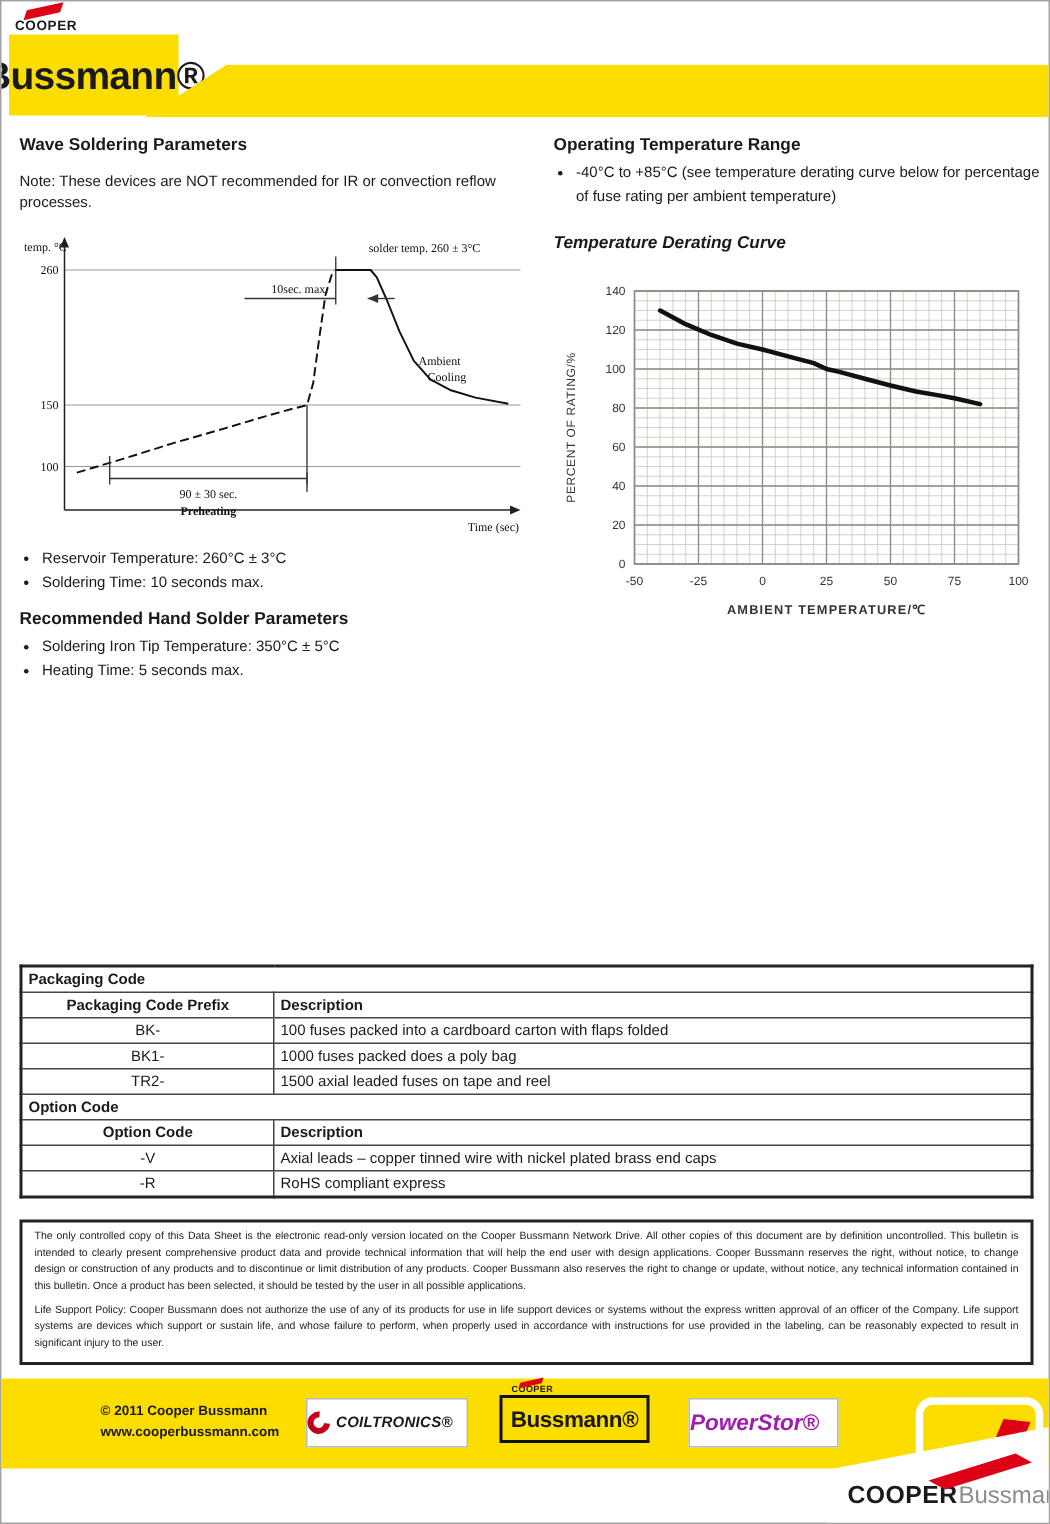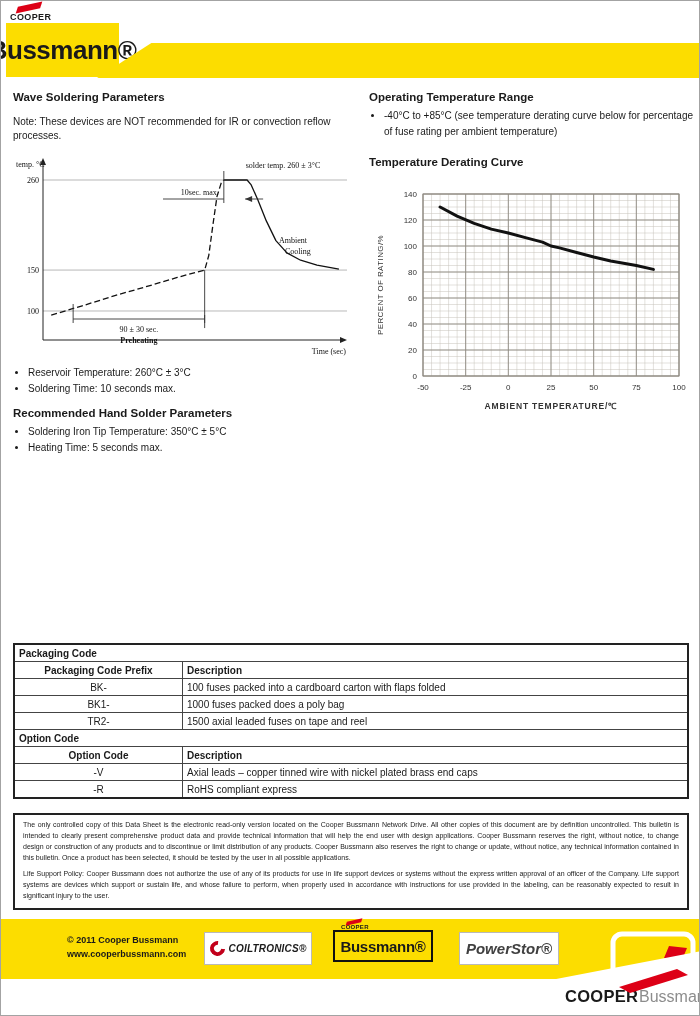--- a/index.html
+++ b/index.html
@@ -18,54 +18,54 @@
 
   
   .col-left{position:absolute;left:12px;top:90px;width:348px;}
   .col-right{position:absolute;left:368px;top:90px;width:327px;}
   h3.sec{font-size:11.5px;font-weight:bold;margin:0 0 5px 0;}
   .note{font-size:10px;line-height:1.4;margin:12px 0 12px 0;}
   ul.bullets{margin:2px 0 10px 0;padding-left:15px;font-size:10px;line-height:1.6;}
   ul.bullets li{margin:0;}
   .wave-svg{display:block;margin:6px 0 2px 0;font-family:"Liberation Serif",serif;}
   .derate-svg{display:block;margin:12px 0 0 2px;font-family:"Liberation Sans",sans-serif;}
-  .col-right h3.sec2{margin-top:16px;}
+  .col-right h3.sec2{margin-top:16px;font-style:italic;}
 
   
   .tables{position:absolute;left:12px;top:642px;width:676px;}
   table.codes{width:100%;border-collapse:collapse;border:2px solid #222;}
   table.codes td{border:1px solid #444;font-size:10px;padding:1px 4px;height:14px;}
   td.ttl{font-size:11px;font-weight:bold;text-align:left;height:17px;}
   td.c1{width:25%;text-align:center;}
   td.c2{padding-left:8px;}
   tr.head td{font-weight:bold;}
 
   
   .legal{position:absolute;left:12px;top:812px;width:676px;height:97px;border:2px solid #222;
          box-sizing:border-box;padding:5px 8px;}
   .legal p{font-size:7px;line-height:1.55;text-align:justify;margin:0 0 6px 0;color:#222;}
 
   
   .bottom-bar{position:absolute;left:0;top:918px;width:700px;height:60px;background:#fcdd00;}
   .copyright{position:absolute;left:35px;top:14px;font-size:9px;font-weight:bold;line-height:1.6;margin-left:31px;}
   .logo-box{position:absolute;top:13px;height:33px;background:#fff;border:1px solid #b9b9b9;
-            display:flex;align-items:center;justify-content:center;box-sizing:border-box;}
+            display:flex;align-items:center;box-sizing:border-box;}
   .coiltronics{left:203px;width:108px;}
   .c-icon{display:inline-block;width:15px;height:15px;border-radius:50%;border:4px solid #c2001b;
           border-right-color:transparent;transform:rotate(-40deg);margin-right:4px;box-sizing:border-box;}
   .coil-txt{font-size:10px;font-weight:800;font-style:italic;letter-spacing:.2px;}
   .buss-center{position:absolute;left:332px;top:1px;width:100px;}
   .buss-center .mini{margin-left:8px;}
   .buss-center .mini .swoosh{width:14px;height:4px;background:#dd0016;transform:skewX(-30deg) rotate(-14deg);margin-left:6px;}
   .buss-center .mini .cooper-txt{font-size:6px;font-weight:900;letter-spacing:.3px;}
   .buss-center .bbox{width:96px;height:28px;border:2px solid #111;background:#fcdd00;
         display:flex;align-items:center;justify-content:center;}
   .buss-center .bbox span{font-size:15px;font-weight:900;letter-spacing:-.3px;}
   .powerstor{left:458px;width:100px;}
-  .powerstor span{font-size:15px;font-weight:900;font-style:italic;color:#404040;}
+  .powerstor span{font-size:15px;font-weight:900;font-style:italic;color:#a21caf;}
   .corner-logo{position:absolute;left:550px;top:921px;}
 
   
   .f-item{position:absolute;top:1040px;font-size:13px;color:#222;}
 </style>
 </head>
 <body>
 
 <div class="page">
 

